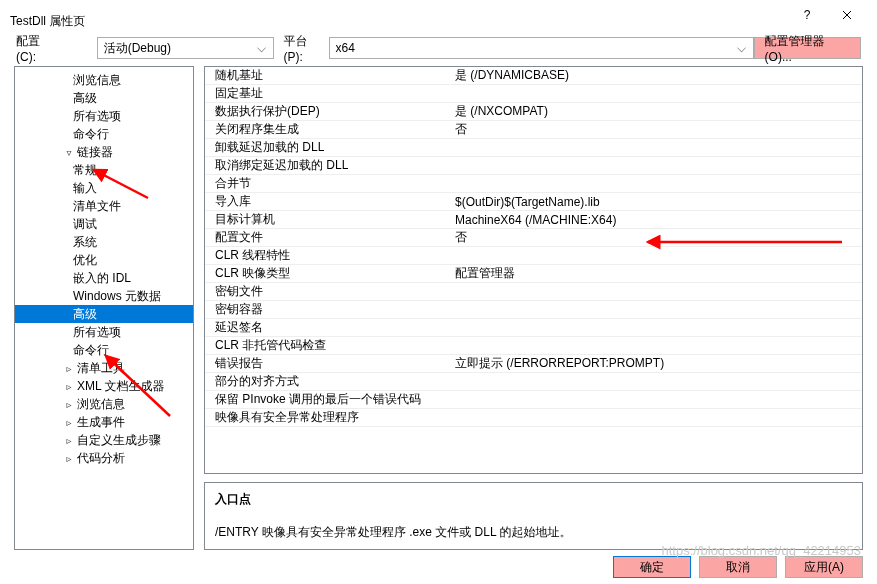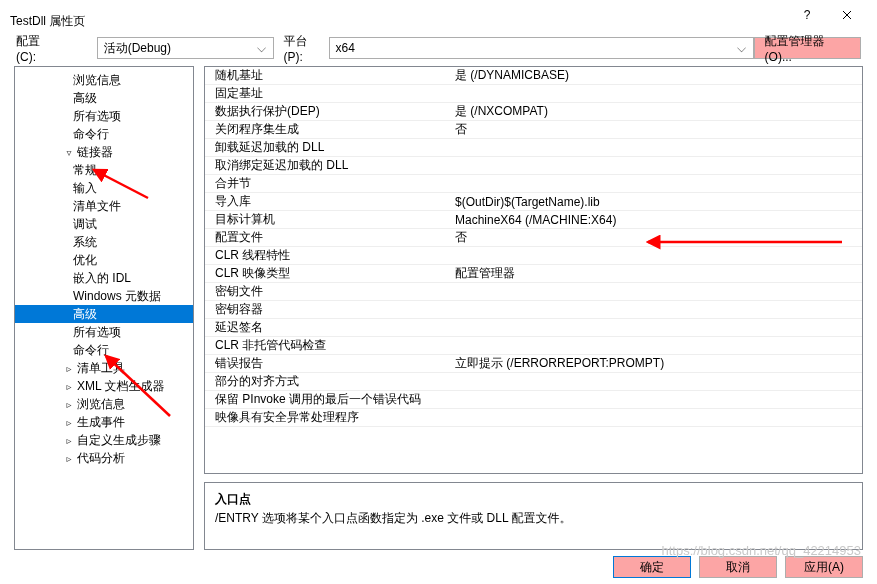--- a/index.html
+++ b/index.html
@@ -22,21 +22,21 @@
     .tree-item .exp { width: 12px; display: inline-flex; justify-content: center; color: #404040; margin-right: 2px; font-size: 10px; }
     .indent-2 { padding-left: 48px; }
     .indent-3 { padding-left: 58px; }
     .right { flex: 1; display: flex; flex-direction: column; gap: 8px; justify-content: center; }
     .grid-wrap { flex: 1; border: 1px solid #828790; overflow-y: scroll; overflow-x: hidden; background: #fff; }
     .grid { width: 100%; }
     .grid-row { display: flex; height: 18px; align-items: center; border-bottom: 1px solid #eee; }
     .grid-row .label { width: 246px; padding-left: 10px; }
     .grid-row .val { flex: 1; padding-left: 4px; }
     .desc { border: 1px solid #828790; padding: 8px 10px; height: 68px; }
-    .desc .hd { font-weight: bold; margin-bottom: 2px; }
+    .desc .hd { font-weight: bold; margin-bottom: 16px; }
     .footer { height: 34px; display: flex; align-items: center; justify-content: flex-end; padding: 0 14px; gap: 8px; }
     .footer .btn { width: 78px; justify-content: center; }
     .footer .btn.primary { border: 1px solid #0078d7; }
     .watermark { position: absolute; right: 16px; bottom: 26px; color: #c9c9c9; font-size: 13px; pointer-events: none; }
     .arrow { position: absolute; pointer-events: none; }
     
     ::-webkit-scrollbar { width: 16px; background: #f0f0f0; }
     ::-webkit-scrollbar-thumb { background: #c2c3c9; }
   </style>
 </head>
@@ -226,21 +226,21 @@
             <div class="val"></div>
           </div>
           <div class="grid-row">
             <div class="label">映像具有安全异常处理程序</div>
             <div class="val"></div>
           </div>
         </div>
     </div>
     <div class="desc">
       <div class="hd">入口点</div>
-      <div>/ENTRY 选项将某个入口点函数指定为 .exe 文件或 DLL 配置文件。</div>
+      <div>/ENTRY 映像具有安全异常处理程序 .exe 文件或 DLL 的起始地址。</div>
     </div>
   </div>
 </div>
 
 <div class="footer">
   <div class="btn primary">
       <span>确定</span>
     </div>
   <div class="btn">
       <span>取消</span>

